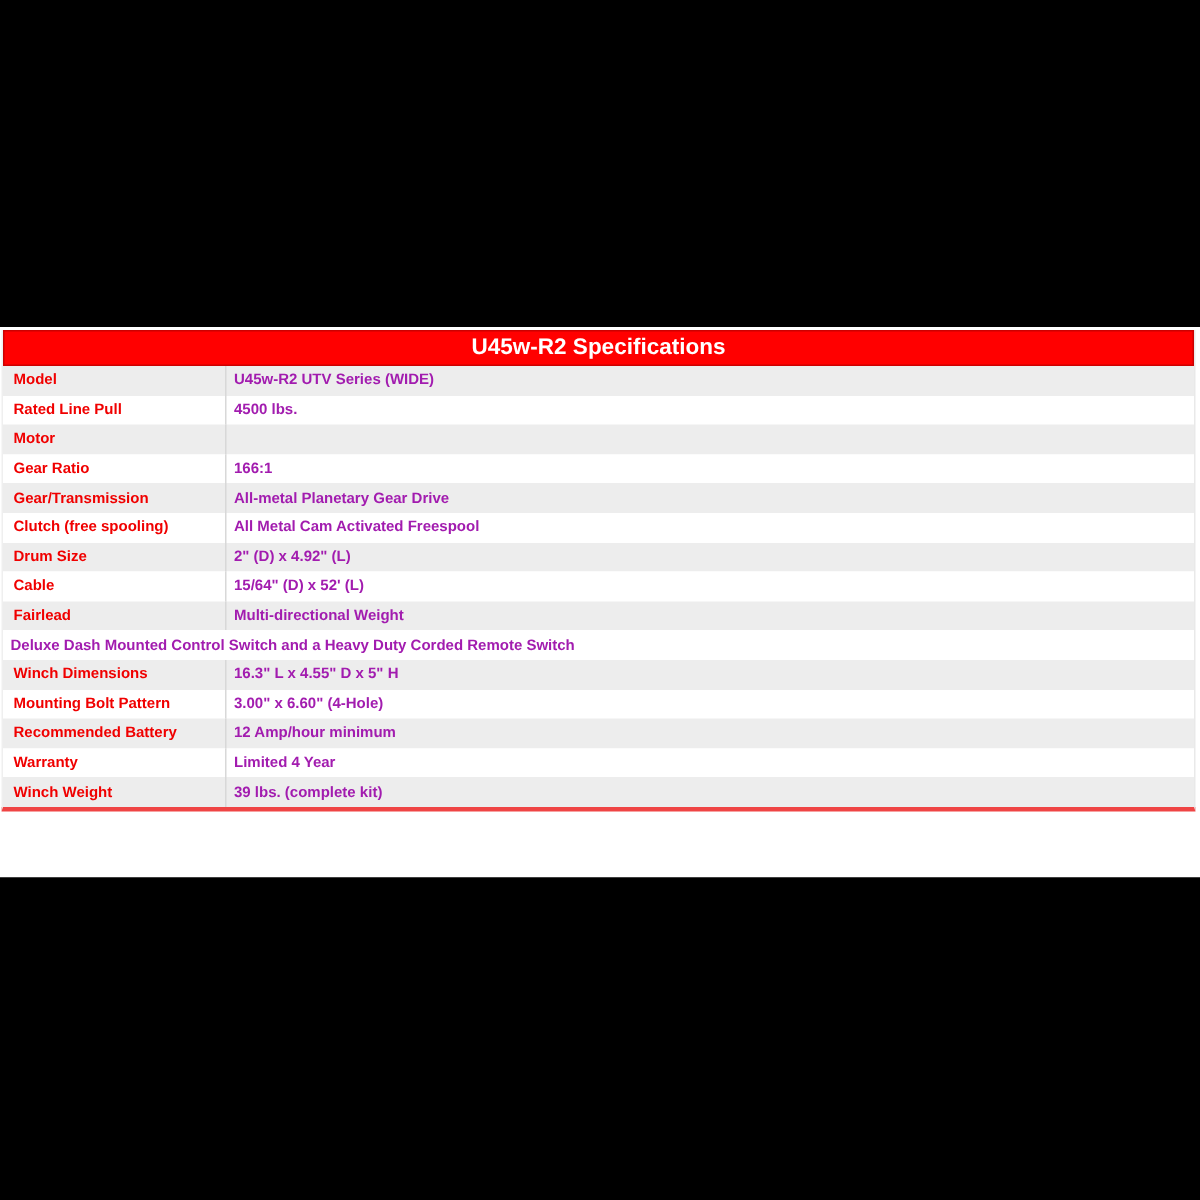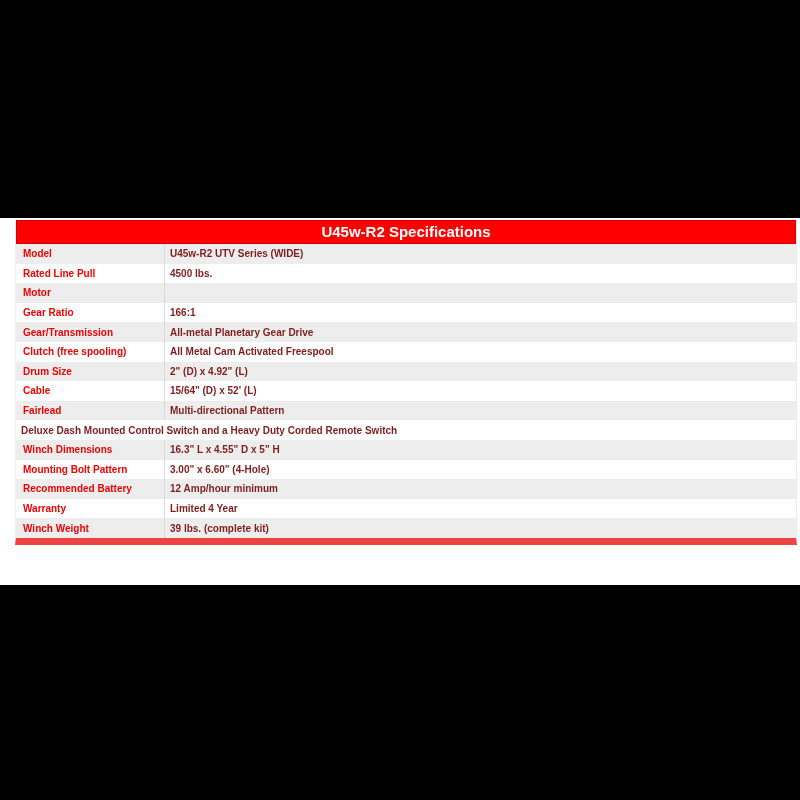--- a/index.html
+++ b/index.html
@@ -29,25 +29,25 @@
     position: absolute;
     top: 218px;
     left: 0;
     width: 800px;
     height: 367px;
     background: #ffffff;
     box-sizing: border-box;
     padding-top: 2px;
   }
   .spec-table {
-    margin-left: 15px;
+    margin-left: 1px;
     margin-right: 3px;
     border-left: 1px solid #efefef;
     border-right: 1px solid #e9e9e9;
-    border-bottom: 7px solid #ef4444;
+    border-bottom: 3px solid #ef4444;
     box-sizing: border-box;
   }
   .spec-header {
     height: 24px;
     line-height: 22px;
     box-sizing: border-box;
     background: #ff0000;
     border: 1px solid #cc0000;
     color: #ffffff;
     font-size: 15px;
@@ -73,21 +73,21 @@
     align-self: stretch;
     display: flex;
     align-items: center;
     color: #f00000;
     overflow: hidden;
     white-space: nowrap;
   }
   .spec-value {
     flex: 1;
     padding-left: 5px;
-    color: #7f1d1d;
+    color: #a21caf;
     overflow: hidden;
     white-space: nowrap;
   }
 </style>
 </head>
 <body>
 
 <div class="stage">
   <div class="black-band band-top"></div>
 
@@ -121,21 +121,21 @@
       <div class="spec-row">
         <span class="spec-label">Drum Size</span>
         <span class="spec-value">2" (D) x 4.92" (L)</span>
       </div>
       <div class="spec-row">
         <span class="spec-label">Cable</span>
         <span class="spec-value">15/64" (D) x 52' (L)</span>
       </div>
       <div class="spec-row">
         <span class="spec-label">Fairlead</span>
-        <span class="spec-value">Multi-directional Pattern</span>
+        <span class="spec-value">Multi-directional Weight</span>
       </div>
       <div class="spec-row">
         <span class="spec-value">Deluxe Dash Mounted Control Switch and a Heavy Duty Corded Remote Switch</span>
       </div>
       <div class="spec-row">
         <span class="spec-label">Winch Dimensions</span>
         <span class="spec-value">16.3" L x 4.55" D x 5" H</span>
       </div>
       <div class="spec-row">
         <span class="spec-label">Mounting Bolt Pattern</span>

